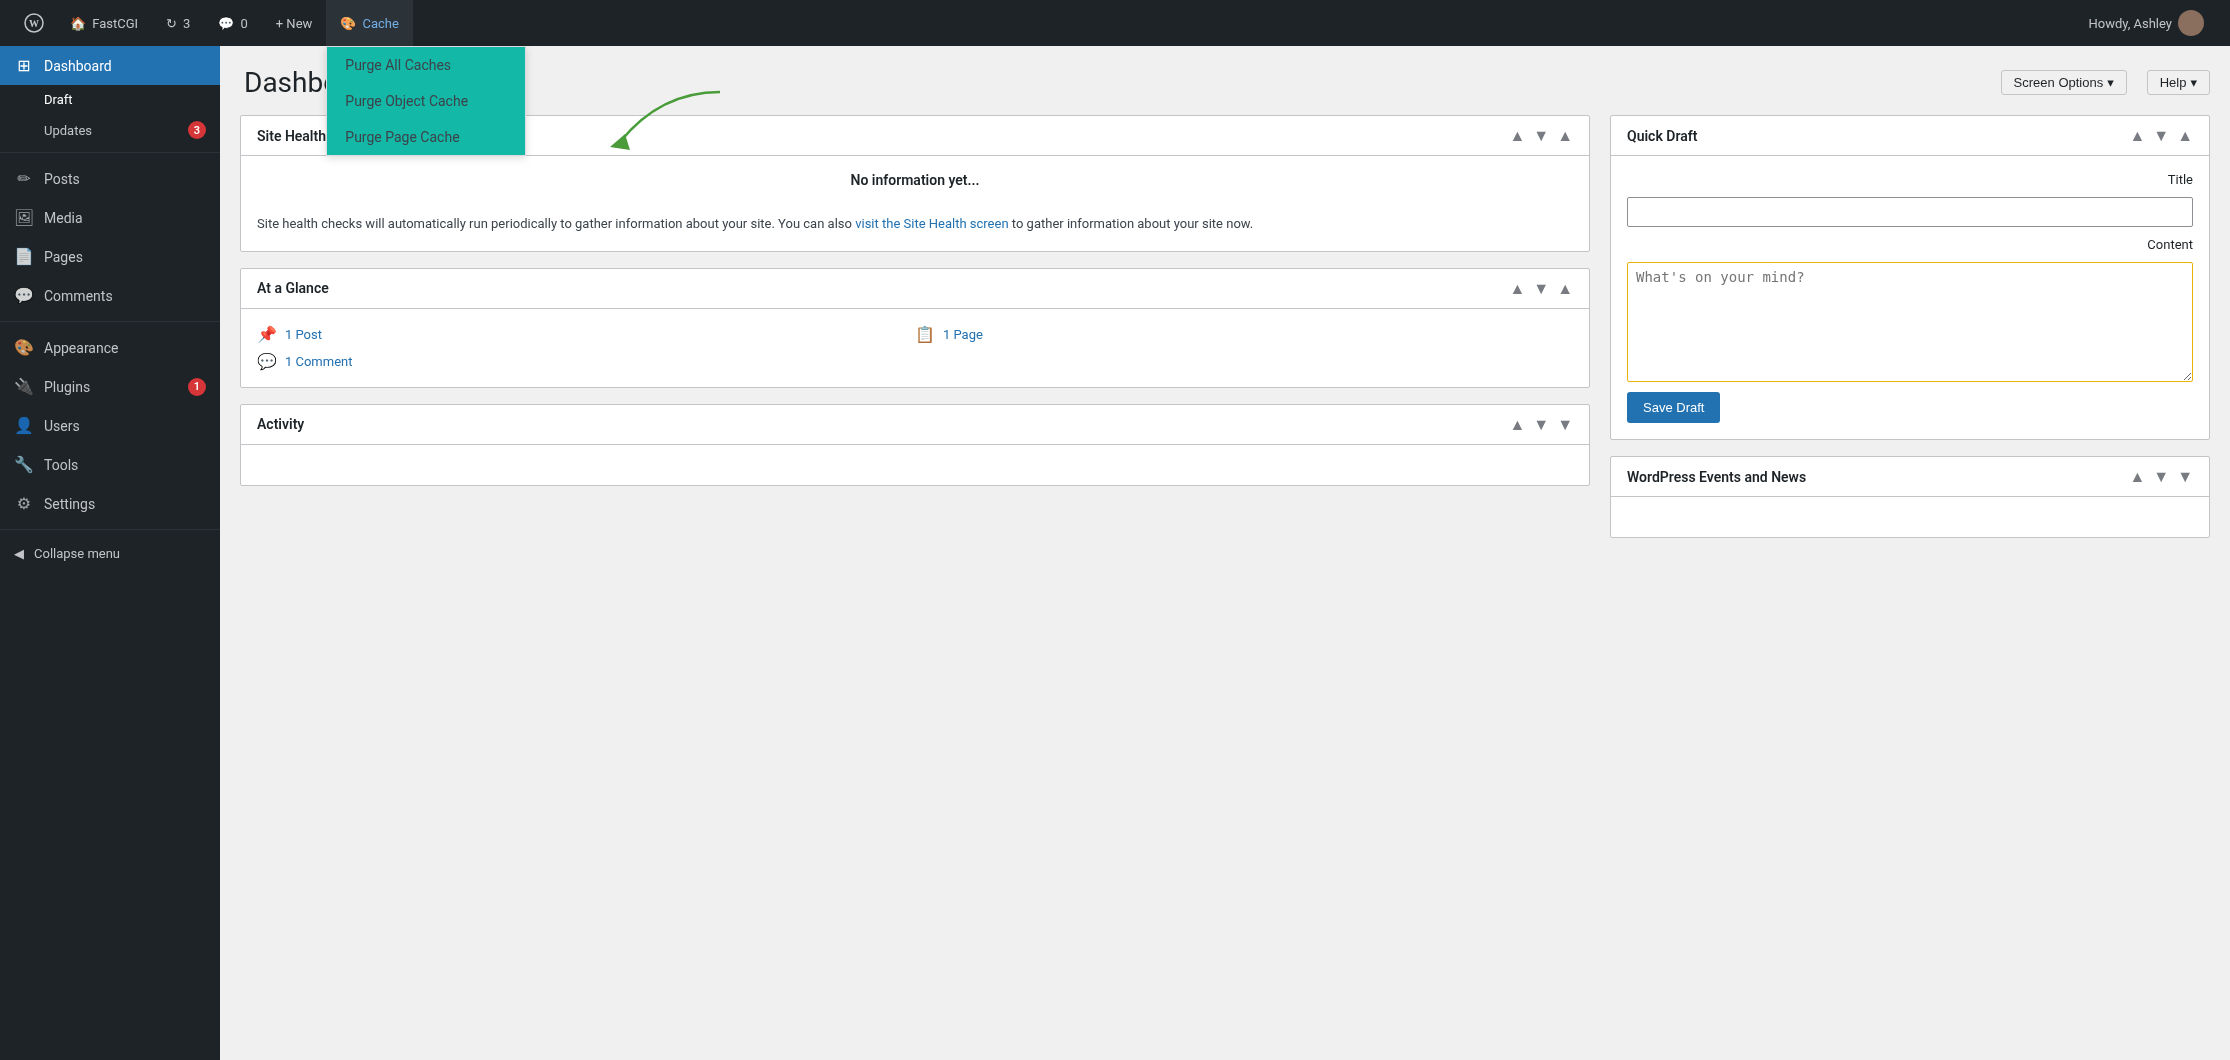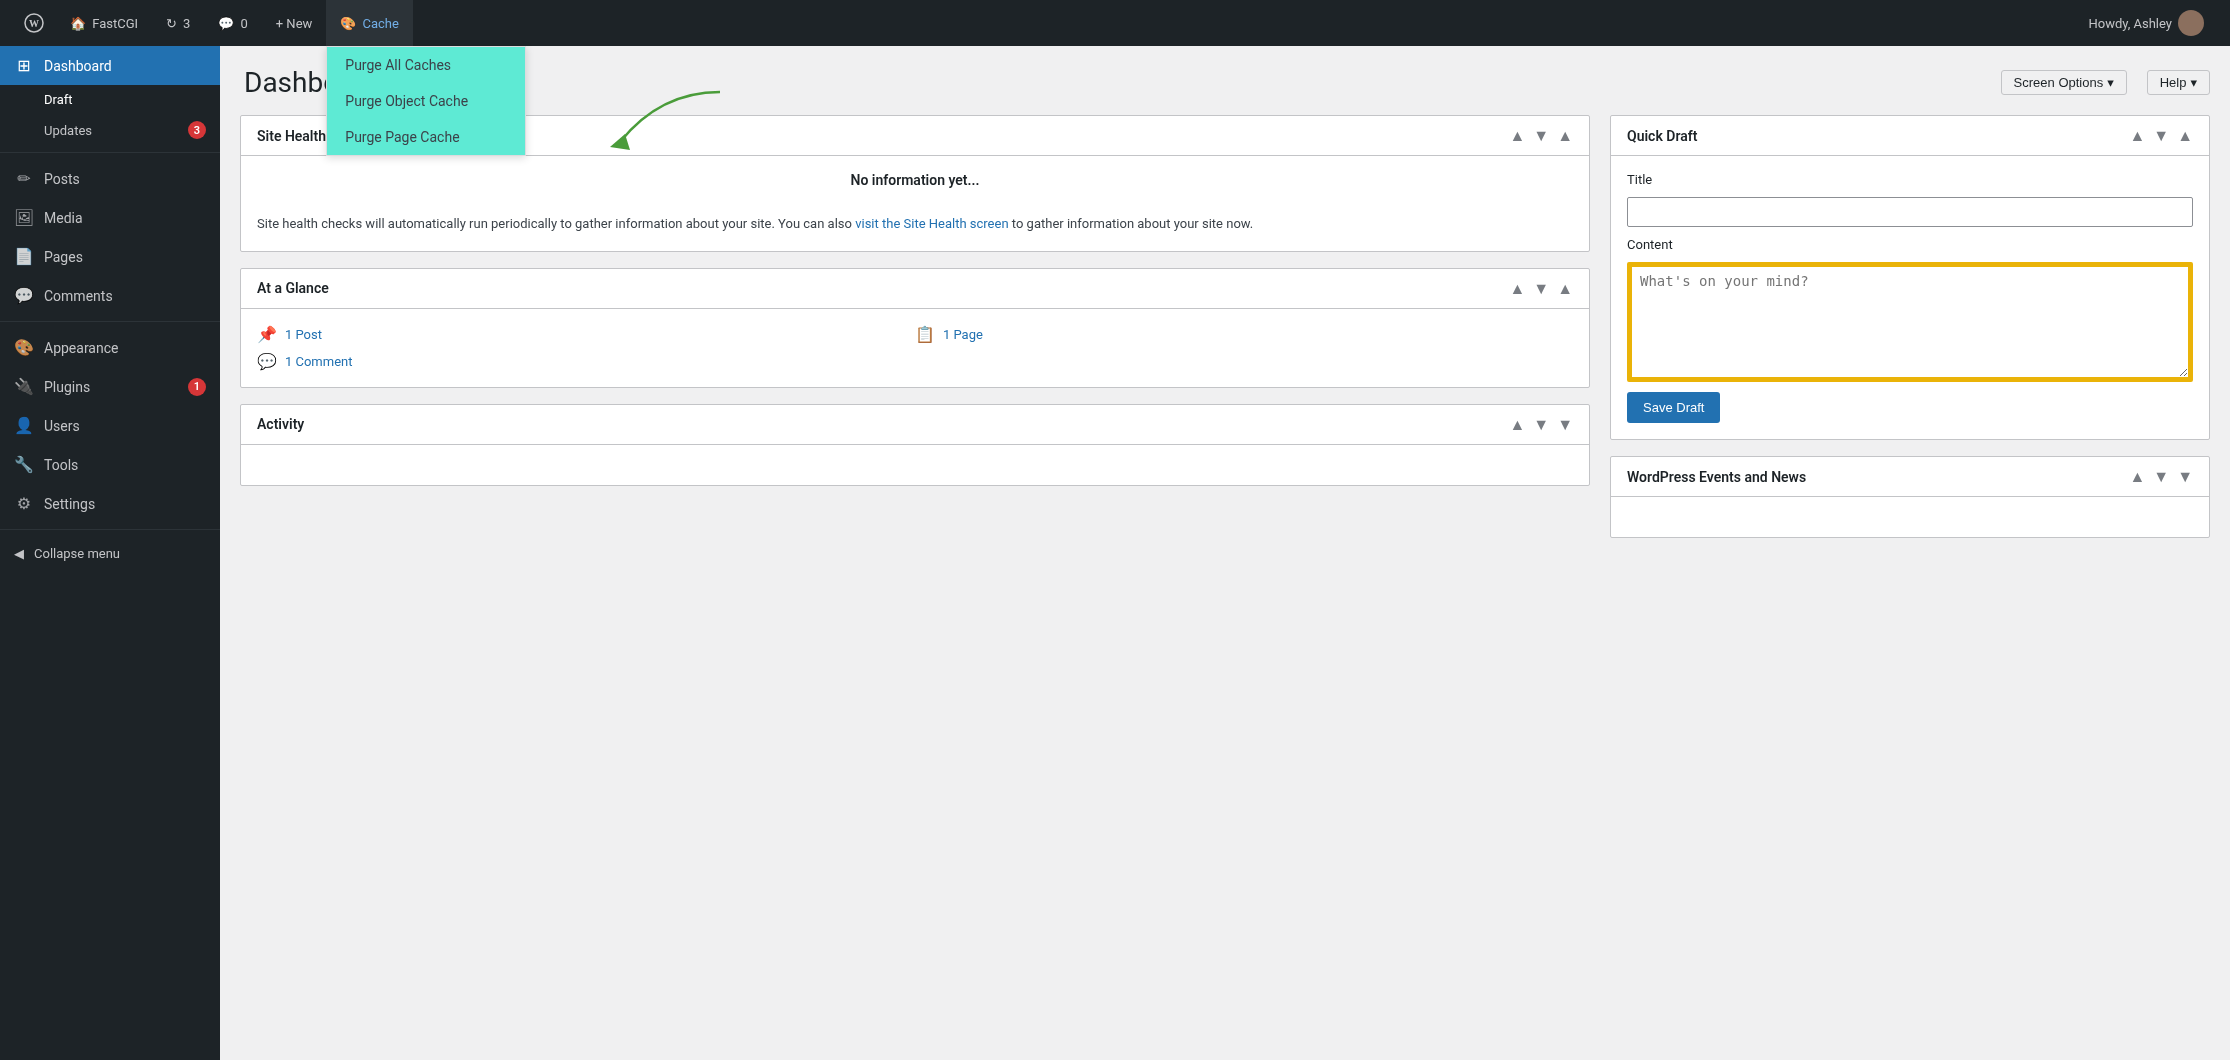--- a/index.html
+++ b/index.html
@@ -115,42 +115,42 @@
     
     .glance-items { display: flex; flex-wrap: wrap; gap: 8px 0; }
     .glance-item { width: 50%; display: flex; align-items: center; gap: 8px; color: #2271b1; font-size: 13px; }
     .glance-item a { color: #2271b1; text-decoration: none; }
     .glance-icon { font-size: 16px; color: #646970; }
     .glance-footer { margin-top: 14px; font-size: 13px; color: #3c434a; }
     .glance-footer a { color: #2271b1; text-decoration: none; }
 
     
     .quick-draft-form { display: flex; flex-direction: column; gap: 10px; }
-    .qd-label { font-size: 13px; color: #1d2327; font-weight: 400; }
+    .qd-label { font-size: 13px; color: #1d2327; font-weight: 400; text-align: right; }
     .qd-input {
       width: 100%; border: 1px solid #8c8f94; padding: 6px 8px;
       font-size: 14px; border-radius: 2px; outline: none;
     }
     .qd-textarea {
-      width: 100%; border: 5px solid #eab308; padding: 6px 8px;
+      width: 100%; border: 1px solid #eab308; padding: 6px 8px;
       font-size: 14px; border-radius: 2px; outline: none;
       height: 120px; resize: vertical; color: #8c8f94;
     }
     .save-draft-btn {
       background: #2271b1; color: #fff; border: none;
       padding: 8px 16px; cursor: pointer; font-size: 13px;
       border-radius: 3px; align-self: flex-start;
     }
 
     
     .cache-dropdown {
       position: absolute;
       top: 46px;
       left: 0;
-      background: #5eead4;
+      background: #14b8a6;
       border: 1px solid #dcdcde;
       box-shadow: 0 2px 8px rgba(0,0,0,0.15);
       min-width: 200px;
       z-index: 9999;
     }
     .cache-dropdown-item {
       display: block; padding: 10px 18px;
       color: #3c434a; font-size: 14px; cursor: pointer;
       text-decoration: none;
     }

